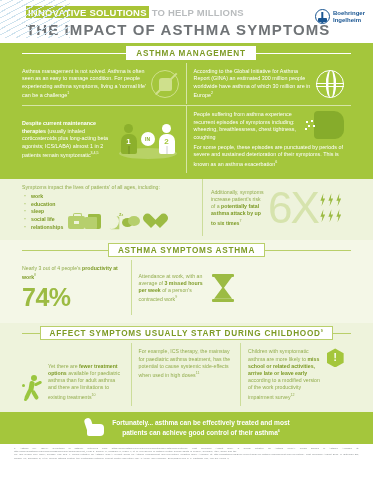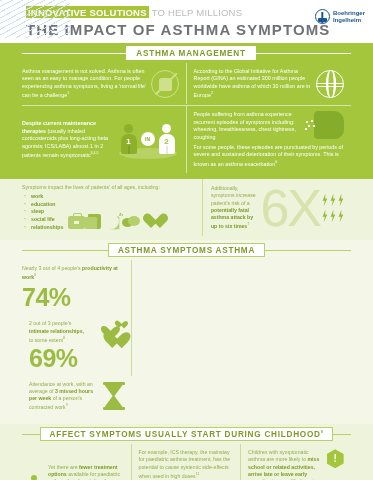--- a/index.html
+++ b/index.html
@@ -15,21 +15,21 @@
   .header { position: relative; height: 43px; background: #fff; padding: 7px 0 0 26px; }
   .hdr-diag {
     position: absolute; left: 0; top: 0; width: 70px; height: 38px;
     background: repeating-linear-gradient(-28deg, #cfe3ee 0 1px, transparent 1px 5px);
   }
   .kicker { font-size: 9.5px; letter-spacing: .3px; line-height: 11px; white-space: nowrap; }
   .kicker .hl {
     background: #a9c436; color: #ffffff; font-weight: bold;
     padding: 1px 2px 0 2px; letter-spacing: .2px;
   }
-  .kicker .rest { color: #b9bcbe; font-weight: normal; margin-left: 3px; letter-spacing: .2px; }
+  .kicker .rest { color: #b9bcbe; font-weight: bold; margin-left: 3px; letter-spacing: .2px; }
   .maintitle {
     font-size: 15px; font-weight: bold; color: #6f7376;
     letter-spacing: 1.1px; margin-top: 3px; white-space: nowrap;
   }
   .bi-logo {
     position: absolute; right: 8px; top: 9px;
     display: flex; align-items: center; gap: 3px;
   }
   .bi-mark {
     width: 15px; height: 15px; border-radius: 50%;
@@ -171,21 +171,21 @@
   .heart { width: 17px; height: 15px; position: relative; }
   .heart::before, .heart::after {
     content:""; position:absolute; top: 0; width: 9px; height: 14px;
     background: #9cbb43; border-radius: 9px 9px 0 0;
   }
   .heart::before { left: 8px; transform: rotate(-45deg); transform-origin: 0 100%; }
   .heart::after  { left: 8px; transform: rotate(45deg); transform-origin: 100% 100%; }
 
   .sixx { display: flex; align-items: center; gap: 2px; }
   .six-num {
-    font-size: 52px; line-height: 38px; color: #d6e3ad; font-weight: normal;
+    font-size: 44px; line-height: 38px; color: #d6e3ad; font-weight: normal;
     letter-spacing: -2px; font-family: "Liberation Sans", sans-serif;
   }
   .bolts { display: flex; flex-direction: column; gap: 3px; }
   .bolt-row { display: flex; gap: 2px; }
   .bolt {
     width: 6px; height: 13px; background: #9cbb43;
     clip-path: polygon(60% 0, 10% 58%, 45% 58%, 30% 100%, 90% 42%, 52% 42%);
   }
 
   .bignum { font-size: 25px; line-height: 25px; font-weight: bold; color: #9cbb43; letter-spacing: -.5px; }
@@ -381,41 +381,26 @@
         </div>
       </div>
     </div>
   </div>
 
   <div class="band-pale2">
     <div class="sec-head p-head">
       <div class="rule"></div>
       <div class="chip">ASTHMA SYMPTOMS ASTHMA</div>
     </div>
-    <div class="row" style="padding-bottom:8px;flex-direction:column;">
+    <div class="row" style="padding-bottom:8px;">
       <div class="cell vdiv-p" style="width:33.3%;">
         <div class="t-green">
           <span>Nearly 3 out of 4 people's </span><b>productivity at work</b><sup>8</sup>
         </div>
         <div class="bignum" style="margin-top:4px;">74%</div>
-      </div>
-      <div class="cell vdiv-p" style="width:33.3%; padding-left:7px;">
-        <div style="display:flex; gap:3px;">
-          <div style="flex:1;">
-            <div class="t-green">
-              <span>2 out of 3 people's </span><b>intimate relationships,</b><span> to some extent</span><sup>8</sup>
-            </div>
-            <div class="bignum" style="margin-top:2px;">69%</div>
-          </div>
-          <div class="hearts-cluster">
-            <div class="heart-shape heart-s" style="position:absolute; right:0; top:1px;"></div>
-            <div class="heart-shape heart-m" style="position:absolute; right:10px; top:6px;"></div>
-            <div class="heart-shape heart-l" style="position:absolute; right:2px; top:12px;"></div>
-          </div>
-        </div>
       </div>
       <div class="cell cell-flex" style="width:33.3%; padding-left:7px;">
         <div class="t-green" style="flex:1;">
           <span>Attendance at work, with an average of </span><b>3 missed hours per week</b><span> of a person's contracted work</span><sup>9</sup>
         </div>
         <div class="hourglass">
           <div class="cap top"></div>
             <div class="glass"></div>
             <div class="cap bot"></div>
         </div>

